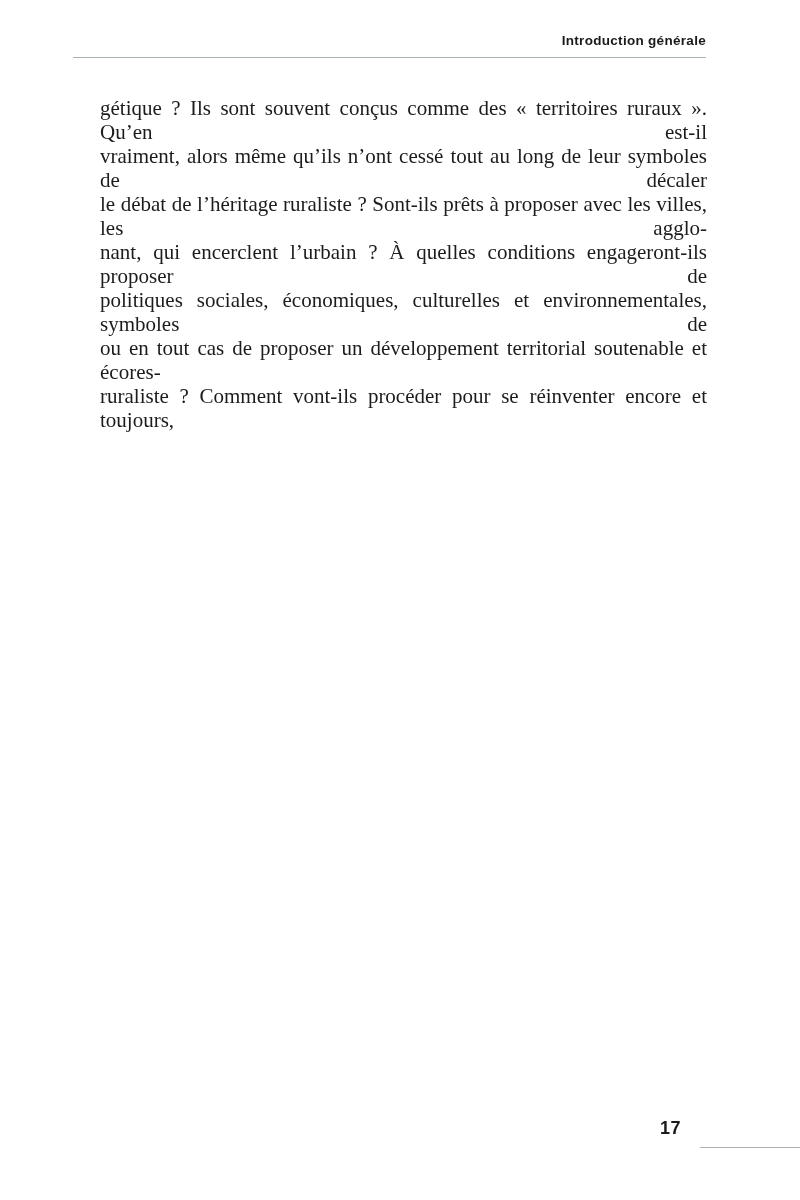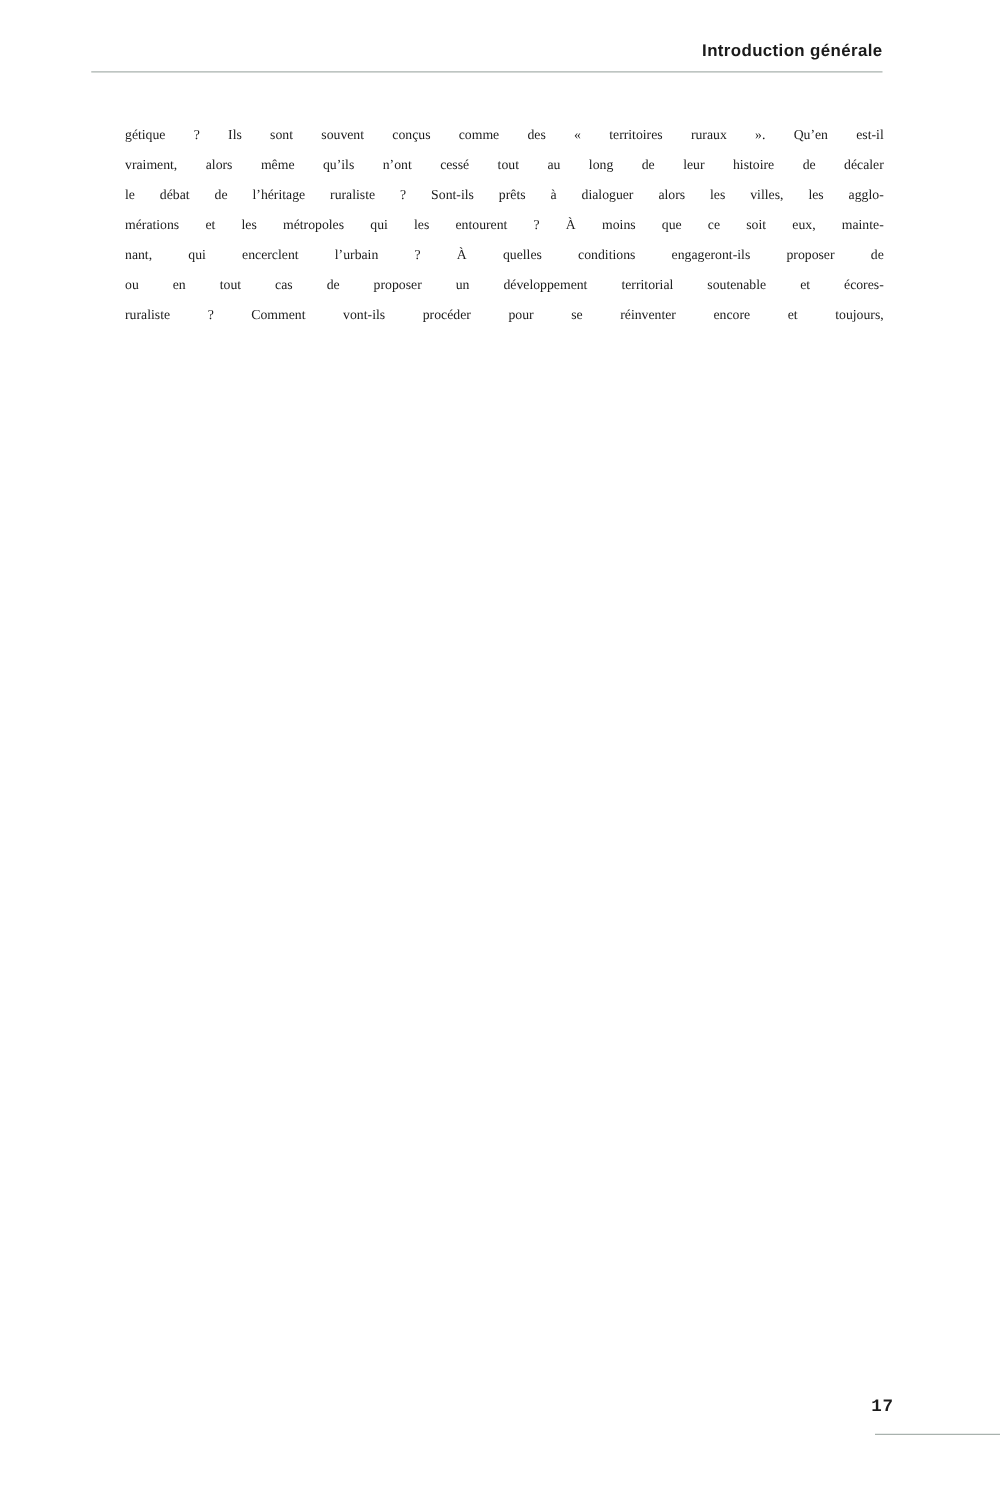--- a/index.html
+++ b/index.html
@@ -40,36 +40,36 @@
   }
   .paragraph {
     position: absolute;
     left: 100px;
     top: 96px;
     width: 607px;
     color: var(--text-color);
   }
   .body-line {
     font-family: "Liberation Serif", serif;
-    font-size: 11px;
+    font-size: 21px;
     line-height: 24px;
     text-align: justify;
     text-align-last: justify;
     white-space: normal;
     color: var(--text-color);
   }
   .body-line.last {
     text-align-last: left;
   }
   .page-number {
     position: absolute;
-    left: 697px;
+    left: 660px;
     top: 1118px;
-    font-family: Liberation Mono, monospace;
-    font-size: 14px;
+    font-family: Liberation Sans, sans-serif;
+    font-size: 18px;
     font-weight: 700;
     color: #1b1b1b;
     letter-spacing: 0.5px;
   }
   .footer-rule {
     position: absolute;
     left: 700px;
     right: 0;
     top: 1147px;
     height: 1px;
@@ -80,24 +80,24 @@
 <body>
 
 <div class="page">
 
   <div class="running-header">Introduction générale</div>
 
   <div class="header-rule"></div>
 
   <div class="paragraph">
       <div class="body-line">gétique ? Ils sont souvent conçus comme des « territoires ruraux ». Qu’en est-il</div>
-      <div class="body-line">vraiment, alors même qu’ils n’ont cessé tout au long de leur histoire de décaler</div>
-      <div class="body-line">le débat de l’héritage ruraliste ? Sont-ils prêts à dialoguer alors les villes, les agglo-</div>
-      <div class="body-line">mérations et les métropoles qui les entourent ? À moins que ce soit eux, mainte-</div>
+      <div class="body-line">vraiment, alors même qu’ils n’ont cessé tout au long de leur symboles de décaler</div>
+      <div class="body-line">le débat de l’héritage ruraliste ? Sont-ils prêts à proposer avec les villes, les agglo-</div>
       <div class="body-line">nant, qui encerclent l’urbain ? À quelles conditions engageront-ils proposer de</div>
+      <div class="body-line">politiques sociales, économiques, culturelles et environnementales, symboles de</div>
       <div class="body-line">ou en tout cas de proposer un développement territorial soutenable et écores-</div>
       <div class="body-line">ruraliste ? Comment vont-ils procéder pour se réinventer encore et toujours,</div>
     </div>
 
   <div class="page-number">17</div>
 
   <div class="footer-rule"></div>
 
 </div>
 

